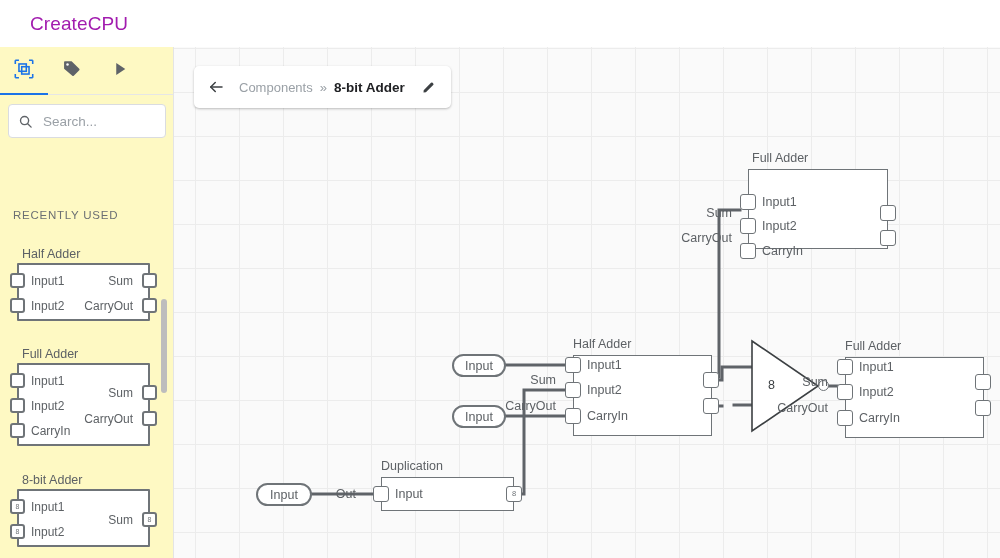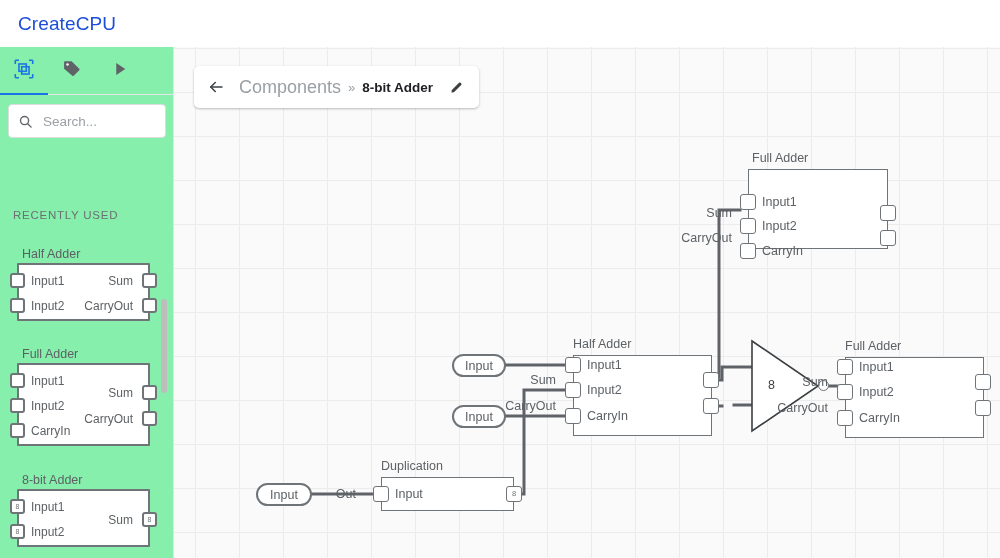--- a/index.html
+++ b/index.html
@@ -13,28 +13,28 @@
   }
 
   #app { position: relative; width: 1000px; height: 558px; background:#fff; }
 
   
   #titlebar {
     position: absolute; left:0; top:0; width:1000px; height:47px;
     background:#ffffff;
   }
   #app-title {
-    position:absolute; left:18px; top:13px;
-    font-size:19px; color:#1d4ed8; letter-spacing:0.1px;
+    position:absolute; left:30px; top:13px;
+    font-size:19px; color:#a21caf; letter-spacing:0.1px;
   }
 
   
   #sidebar {
     position:absolute; left:0; top:47px; width:174px; height:511px;
-    background:#86efac;
+    background:#fef9c3;
     border-right:1px solid #e4e4e4;
   }
   #tabbar {
     position:absolute; left:0; top:0; width:174px; height:48px;
     border-bottom:1px solid #e6e6e6;
   }
   .tab {
     position:absolute; top:0; width:48px; height:48px;
     display:flex; align-items:center; justify-content:center;
     cursor:pointer;
@@ -117,21 +117,21 @@
 
   
   #breadcrumb {
     position:absolute; left:20px; top:19px; height:42px;
     background:#ffffff; border-radius:5px;
     box-shadow:0 1px 3px rgba(0,0,0,0.17), 0 1px 2px rgba(0,0,0,0.10);
     display:flex; align-items:center; padding:0 15px 0 13px;
   }
   #bc-back { width:18px; height:18px; cursor:pointer; flex:0 0 auto; }
   #bc-parent {
-    font-size:18px; color:#9aa0a6; margin-left:14px; cursor:pointer;
+    font-size:13px; color:#9aa0a6; margin-left:14px; cursor:pointer;
   }
   #bc-sep { font-size:13px; color:#9aa0a6; margin:0 7px; }
   #bc-current { font-size:13.5px; color:#202124; font-weight:bold; }
   #bc-edit { width:15px; height:15px; margin-left:16px; cursor:pointer; }
 
   
   .node { position:absolute; }
   .node-title {
     position:absolute; top:-18px; left:4px;
     font-size:12.5px; color:#5d6165; white-space:nowrap;

